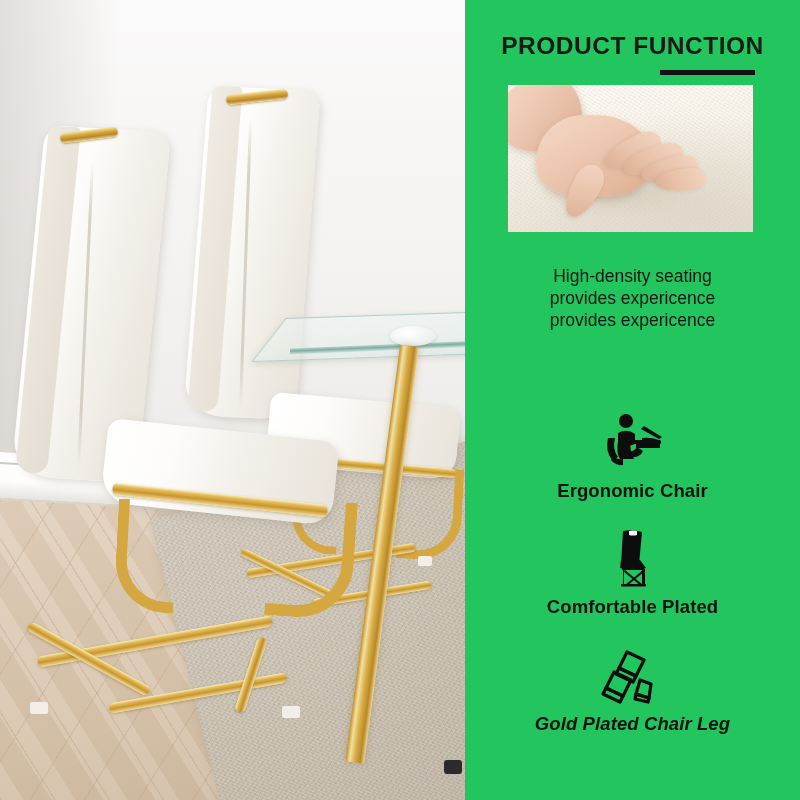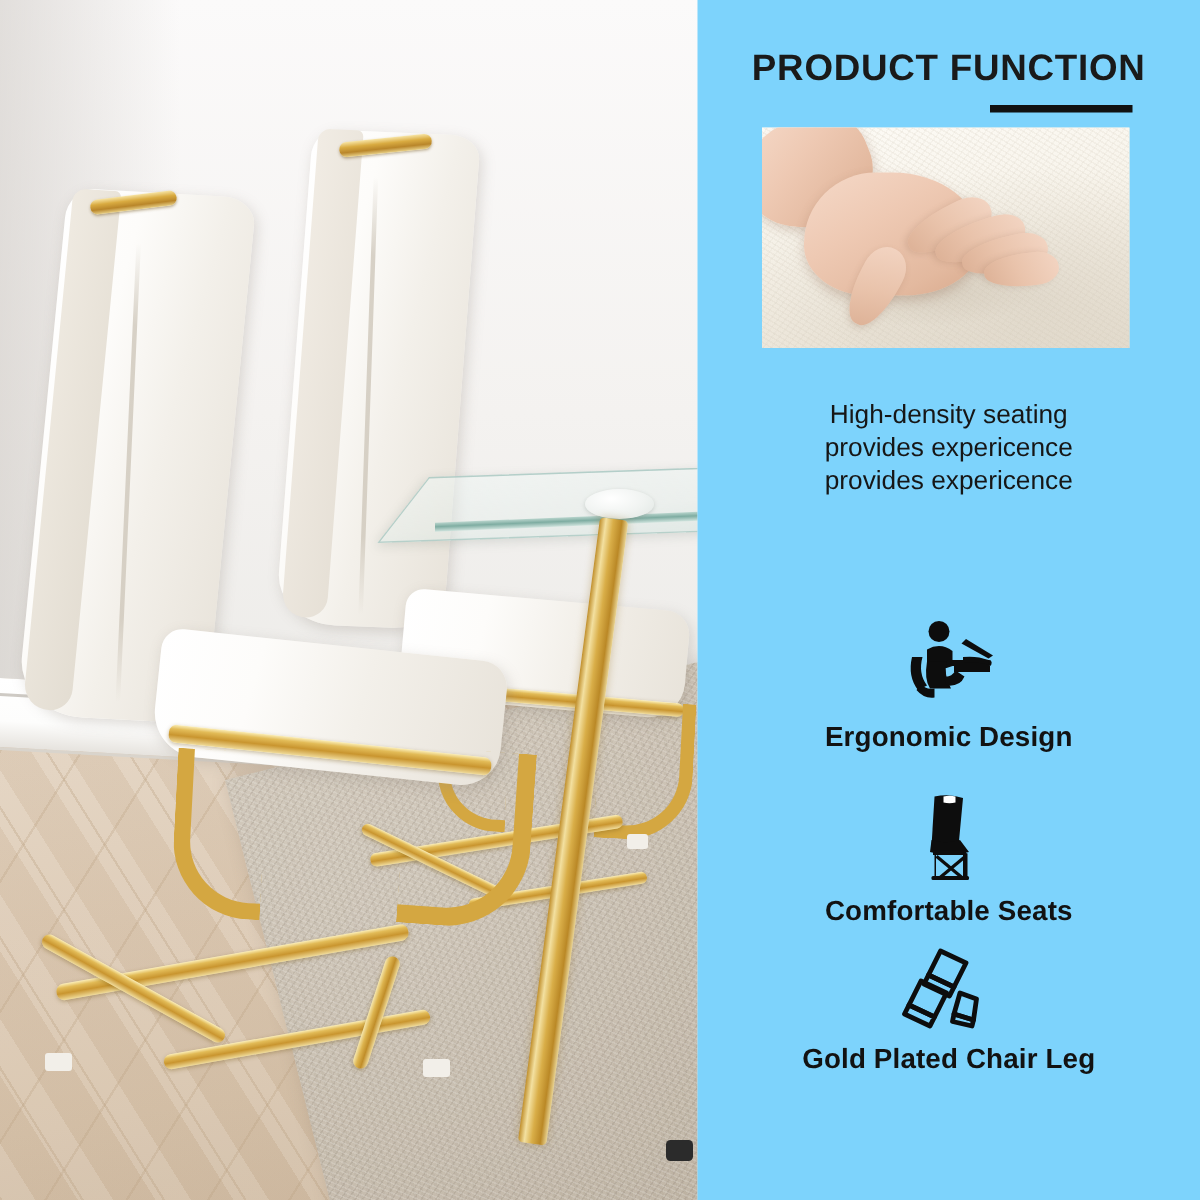--- a/index.html
+++ b/index.html
@@ -154,21 +154,21 @@
   .foot-cap {
     position: absolute;
     background: #f2efe9;
     border-radius: 2px;
   }
 
   
   .info-panel {
     position: relative;
     width: 335px; height: 800px;
-    background: #7dd3fc;
+    background: #22c55e;
     flex: none;
   }
   .title {
     position: absolute; left: 0; top: 32px; width: 335px;
     text-align: center;
     font-size: 24.5px; font-weight: bold;
     letter-spacing: .5px;
     color: #1a1a1a;
     white-space: nowrap;
   }
@@ -241,21 +241,21 @@
     display: flex; align-items: center; justify-content: center;
   }
   .feature-label {
     margin-top: 6px;
     font-size: 18.5px; font-weight: bold;
     color: #121212;
     letter-spacing: .1px;
   }
   .f1 { top: 412px; }
   .f2 { top: 528px; }
-  .f3 { top: 627px; }
+  .f3 { top: 645px; font-style: italic; }
 </style>
 </head>
 <body>
 
 <div class="page">
 
   <div class="photo-panel">
 
     <div class="wall"></div>
     <div class="wall-shadow"></div>
@@ -391,38 +391,38 @@
           <path d="M20 28 q-2 12 2 18 l14 0 q-5 -9 -3 -18 z"></path>
           <path d="M33 44 q9 1 12 -6 l-6 -4 q-3 5 -8 4 z"></path>
           <rect x="33" y="27" width="30" height="4" rx="1.5"></rect>
           <path d="M38 31 l24 0 l0 4 l-24 0 z"></path>
           <path d="M43 16 l18 10 l3 -2 l-18 -11 z"></path>
           <path d="M44 25 q9 -1 17 2 l0 3 q-9 -2 -17 -1 z"></path>
           <path d="M10 25 q-3 13 4 22 l6 -3 q-6 -8 -3 -19 z"></path>
           <path d="M13 47 q5 6 12 5 l0 -6 q-6 1 -9 -3 z"></path>
         </svg>
       </div>
-      <div class="feature-label">Ergonomic Design</div>
+      <div class="feature-label">Ergonomic Chair</div>
     </div>
 
     <div class="feature f2">
       <div class="feature-icon">
         <svg width="56" height="64" viewBox="0 0 56 64" fill="#0d0d0d">
           <path d="M18 4 q10 -2 19 1 l-3 32 q-8 2 -18 0 z"></path>
           <path d="M24 4 q4 -1 8 0 l0 4 q-4 1 -8 0 z" fill="#ffffff"></path>
           <path d="M16 33 q10 3 19 0 l6 8 q-13 4 -26 0 z"></path>
           <rect x="17" y="40" width="22" height="3"></rect>
           <path d="M19 43 l0 16 l-1 0 l0 -16 z"></path>
           <path d="M20 43 L38 58 l-1.4 1.6 L18.6 44.6 z"></path>
           <path d="M38 43 L20 58 l1.4 1.6 L39.4 44.6 z"></path>
           <rect x="16" y="57" width="25" height="2.6" rx="1"></rect>
           <path d="M37 41 l3 1 l0 17 l-3 0 z"></path>
         </svg>
       </div>
-      <div class="feature-label">Comfortable Seats</div>
+      <div class="feature-label">Comfortable Plated</div>
     </div>
 
     <div class="feature f3">
       <div class="feature-icon">
         <svg width="66" height="60" viewBox="0 0 66 60" fill="none" stroke="#0d0d0d" stroke-width="3.2" stroke-linejoin="round">
           <path d="M27 6 L44 14 L36 30 L19 22 Z"></path>
           <path d="M19 22 L36 30 L33 36 L16 28 Z"></path>
           <path d="M14 26 L31 34 L23 50 L6 42 Z"></path>
           <path d="M6 42 L23 50 L20 56 L3 48 Z"></path>
           <path d="M40 34 L51 38 L49 52 L36 48 Z"></path>

